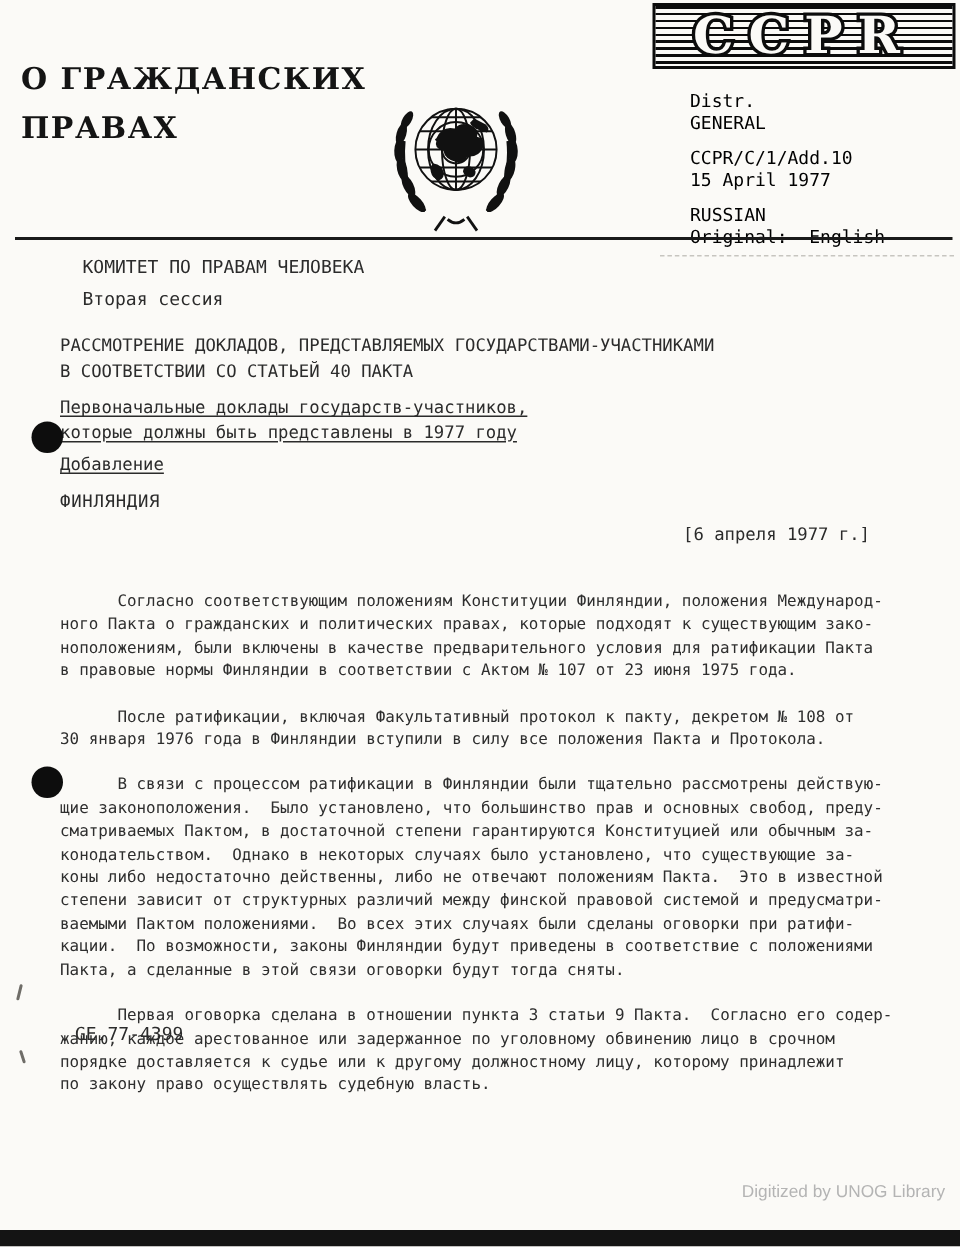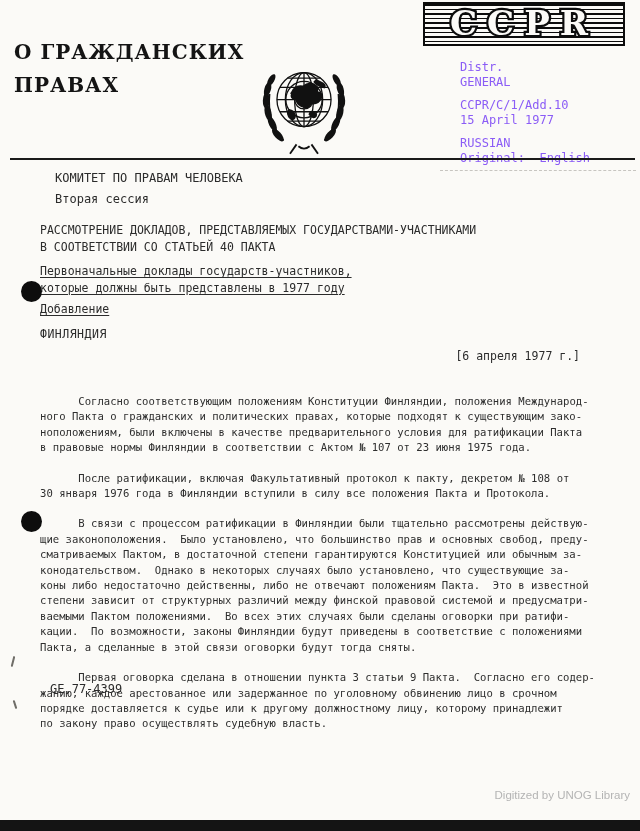--- a/index.html
+++ b/index.html
@@ -9,29 +9,29 @@
     background: #fbfaf7; overflow: hidden; color: #2b2b2b;
   }
   
   .doc-title {
     position: absolute; left: 14px; top: 36px;
     font-family: "DejaVu Serif", "Liberation Serif", serif;
     font-size: 20px; font-weight: 600; letter-spacing: 1px;
     line-height: 33px; color: #141414;
   }
   .ccpr-badge {
-    position: absolute; left: 423px; top: 2px; width: 202px; height: 44px;
+    position: absolute; left: 435px; top: 2px; width: 202px; height: 44px;
     border: 2px solid #0c0c0c;
     background: repeating-linear-gradient(to bottom, #0c0c0c 0px, #0c0c0c 1.7px, #fbfaf7 1.7px, #fbfaf7 4.6px);
   }
   .ccpr-badge svg { display: block; }
   .emblem { position: absolute; left: 248px; top: 56px; }
   .distr-block {
     position: absolute; left: 460px; top: 60px;
-    font-size: 12px; line-height: 15px; color: #8b5cf6;
+    font-size: 12px; line-height: 15px; color: #000000;
   }
   .mono-line { white-space: pre; }
   .gap-sm { height: 8px; }
   .header-rule {
     position: absolute; left: 10px; top: 158px; width: 625px;
     border-top: 2.5px solid #1a1a1a;
   }
   .rule-artifact {
     position: absolute; left: 440px; top: 170px; width: 196px;
     border-top: 1px dashed #c7c5c0;

